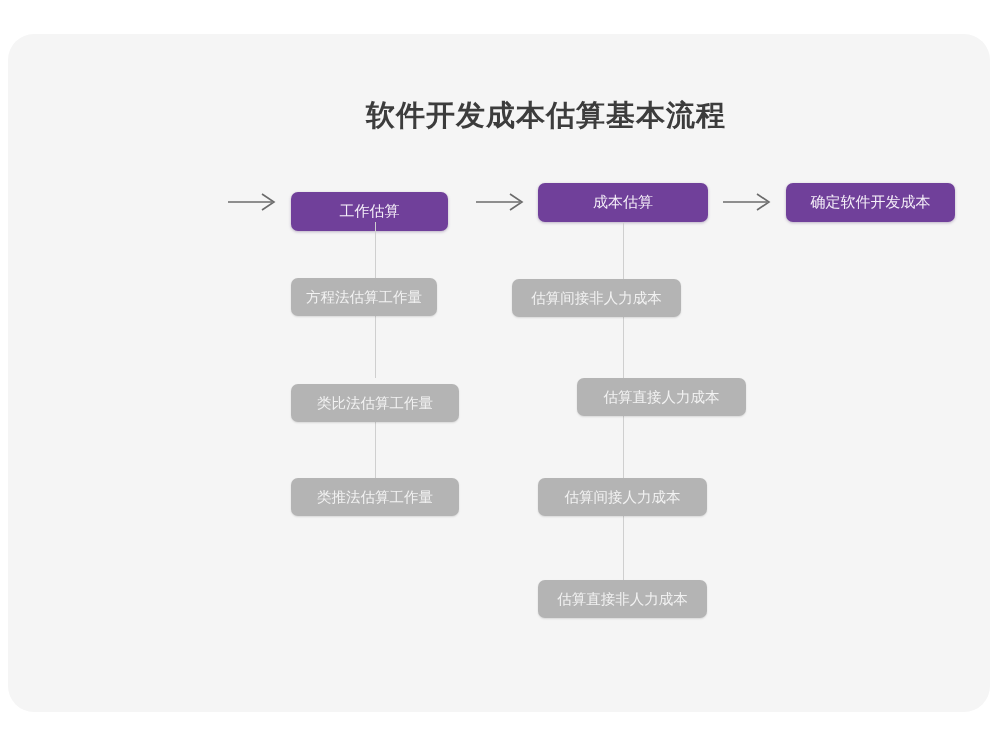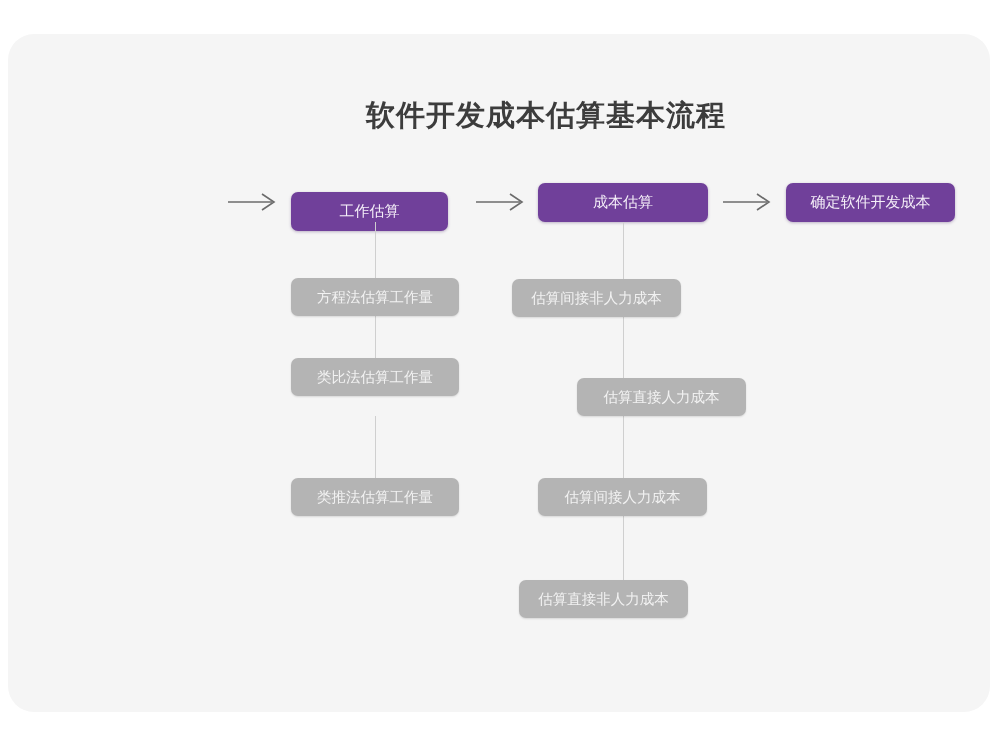--- a/index.html
+++ b/index.html
@@ -118,32 +118,32 @@
 
   <svg class="arrow" style="left:723px; top:191px; width:52px;" viewBox="0 0 52 22">
     <line x1="0" y1="11" x2="44" y2="11" stroke="#6b6b6b" stroke-width="1.6"></line>
     <polyline points="34,3 46,11 34,19" fill="none" stroke="#6b6b6b" stroke-width="1.6"></polyline>
   </svg>
 
   <div class="vline" style="left:374.5px; top:222px; height:56px;"></div>
   <div class="vline" style="left:374.5px; top:316px; height:62px;"></div>
   <div class="vline" style="left:374.5px; top:416px; height:62px;"></div>
 
-  <div class="node sub" style="left:291px; top:278px; width:168px;">方程法估算工作量</div>
+  <div class="node sub" style="left:291px; top:278px; width:146px;">方程法估算工作量</div>
 
-  <div class="node sub" style="left:291px; top:358px; width:168px;">类比法估算工作量</div>
+  <div class="node sub" style="left:291px; top:384px; width:168px;">类比法估算工作量</div>
 
   <div class="node sub" style="left:291px; top:478px; width:168px;">类推法估算工作量</div>
 
   <div class="vline" style="left:622.5px; top:222px; height:57px;"></div>
   <div class="vline" style="left:622.5px; top:317px; height:61px;"></div>
   <div class="vline" style="left:622.5px; top:416px; height:62px;"></div>
   <div class="vline" style="left:622.5px; top:516px; height:64px;"></div>
 
   <div class="node sub" style="left:512px; top:279px; width:169px;">估算间接非人力成本</div>
 
   <div class="node sub" style="left:538px; top:378px; width:169px;margin-left:39px;">估算直接人力成本</div>
 
   <div class="node sub" style="left:538px; top:478px; width:169px;">估算间接人力成本</div>
 
-  <div class="node sub" style="left:519px; top:580px; width:169px;">估算直接非人力成本</div>
+  <div class="node sub" style="left:538px; top:580px; width:169px;">估算直接非人力成本</div>
 
 </div>
 
 </body></html>

